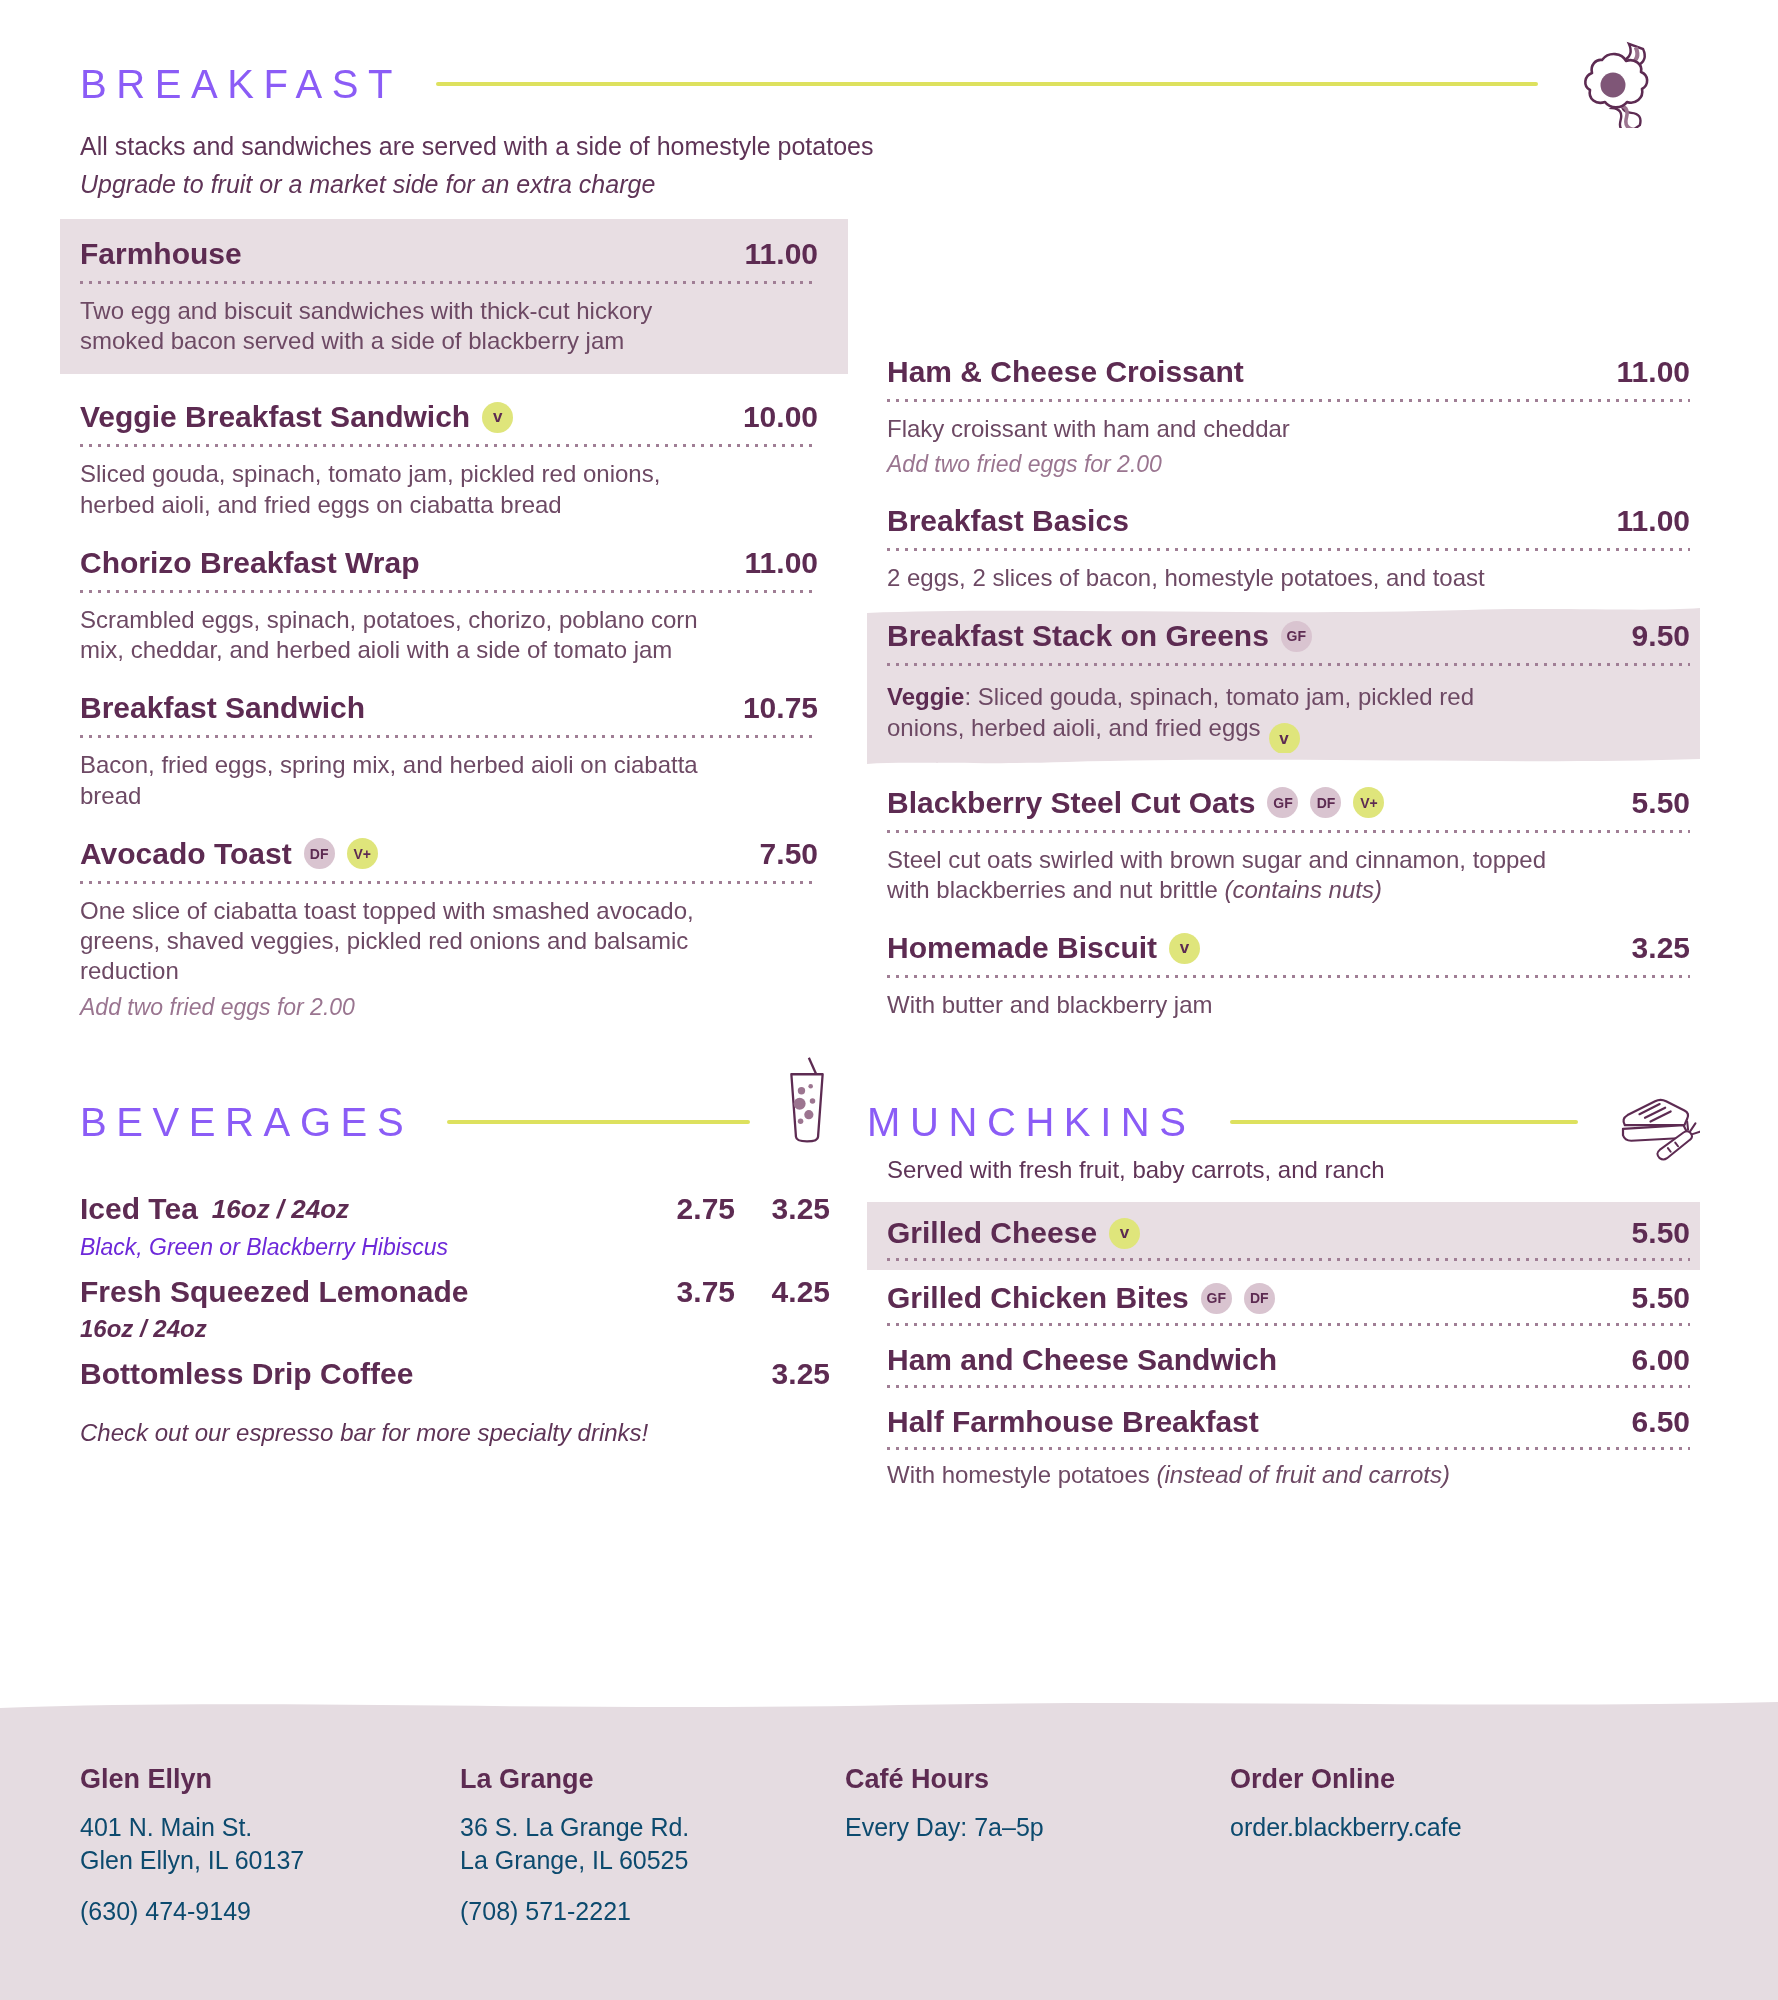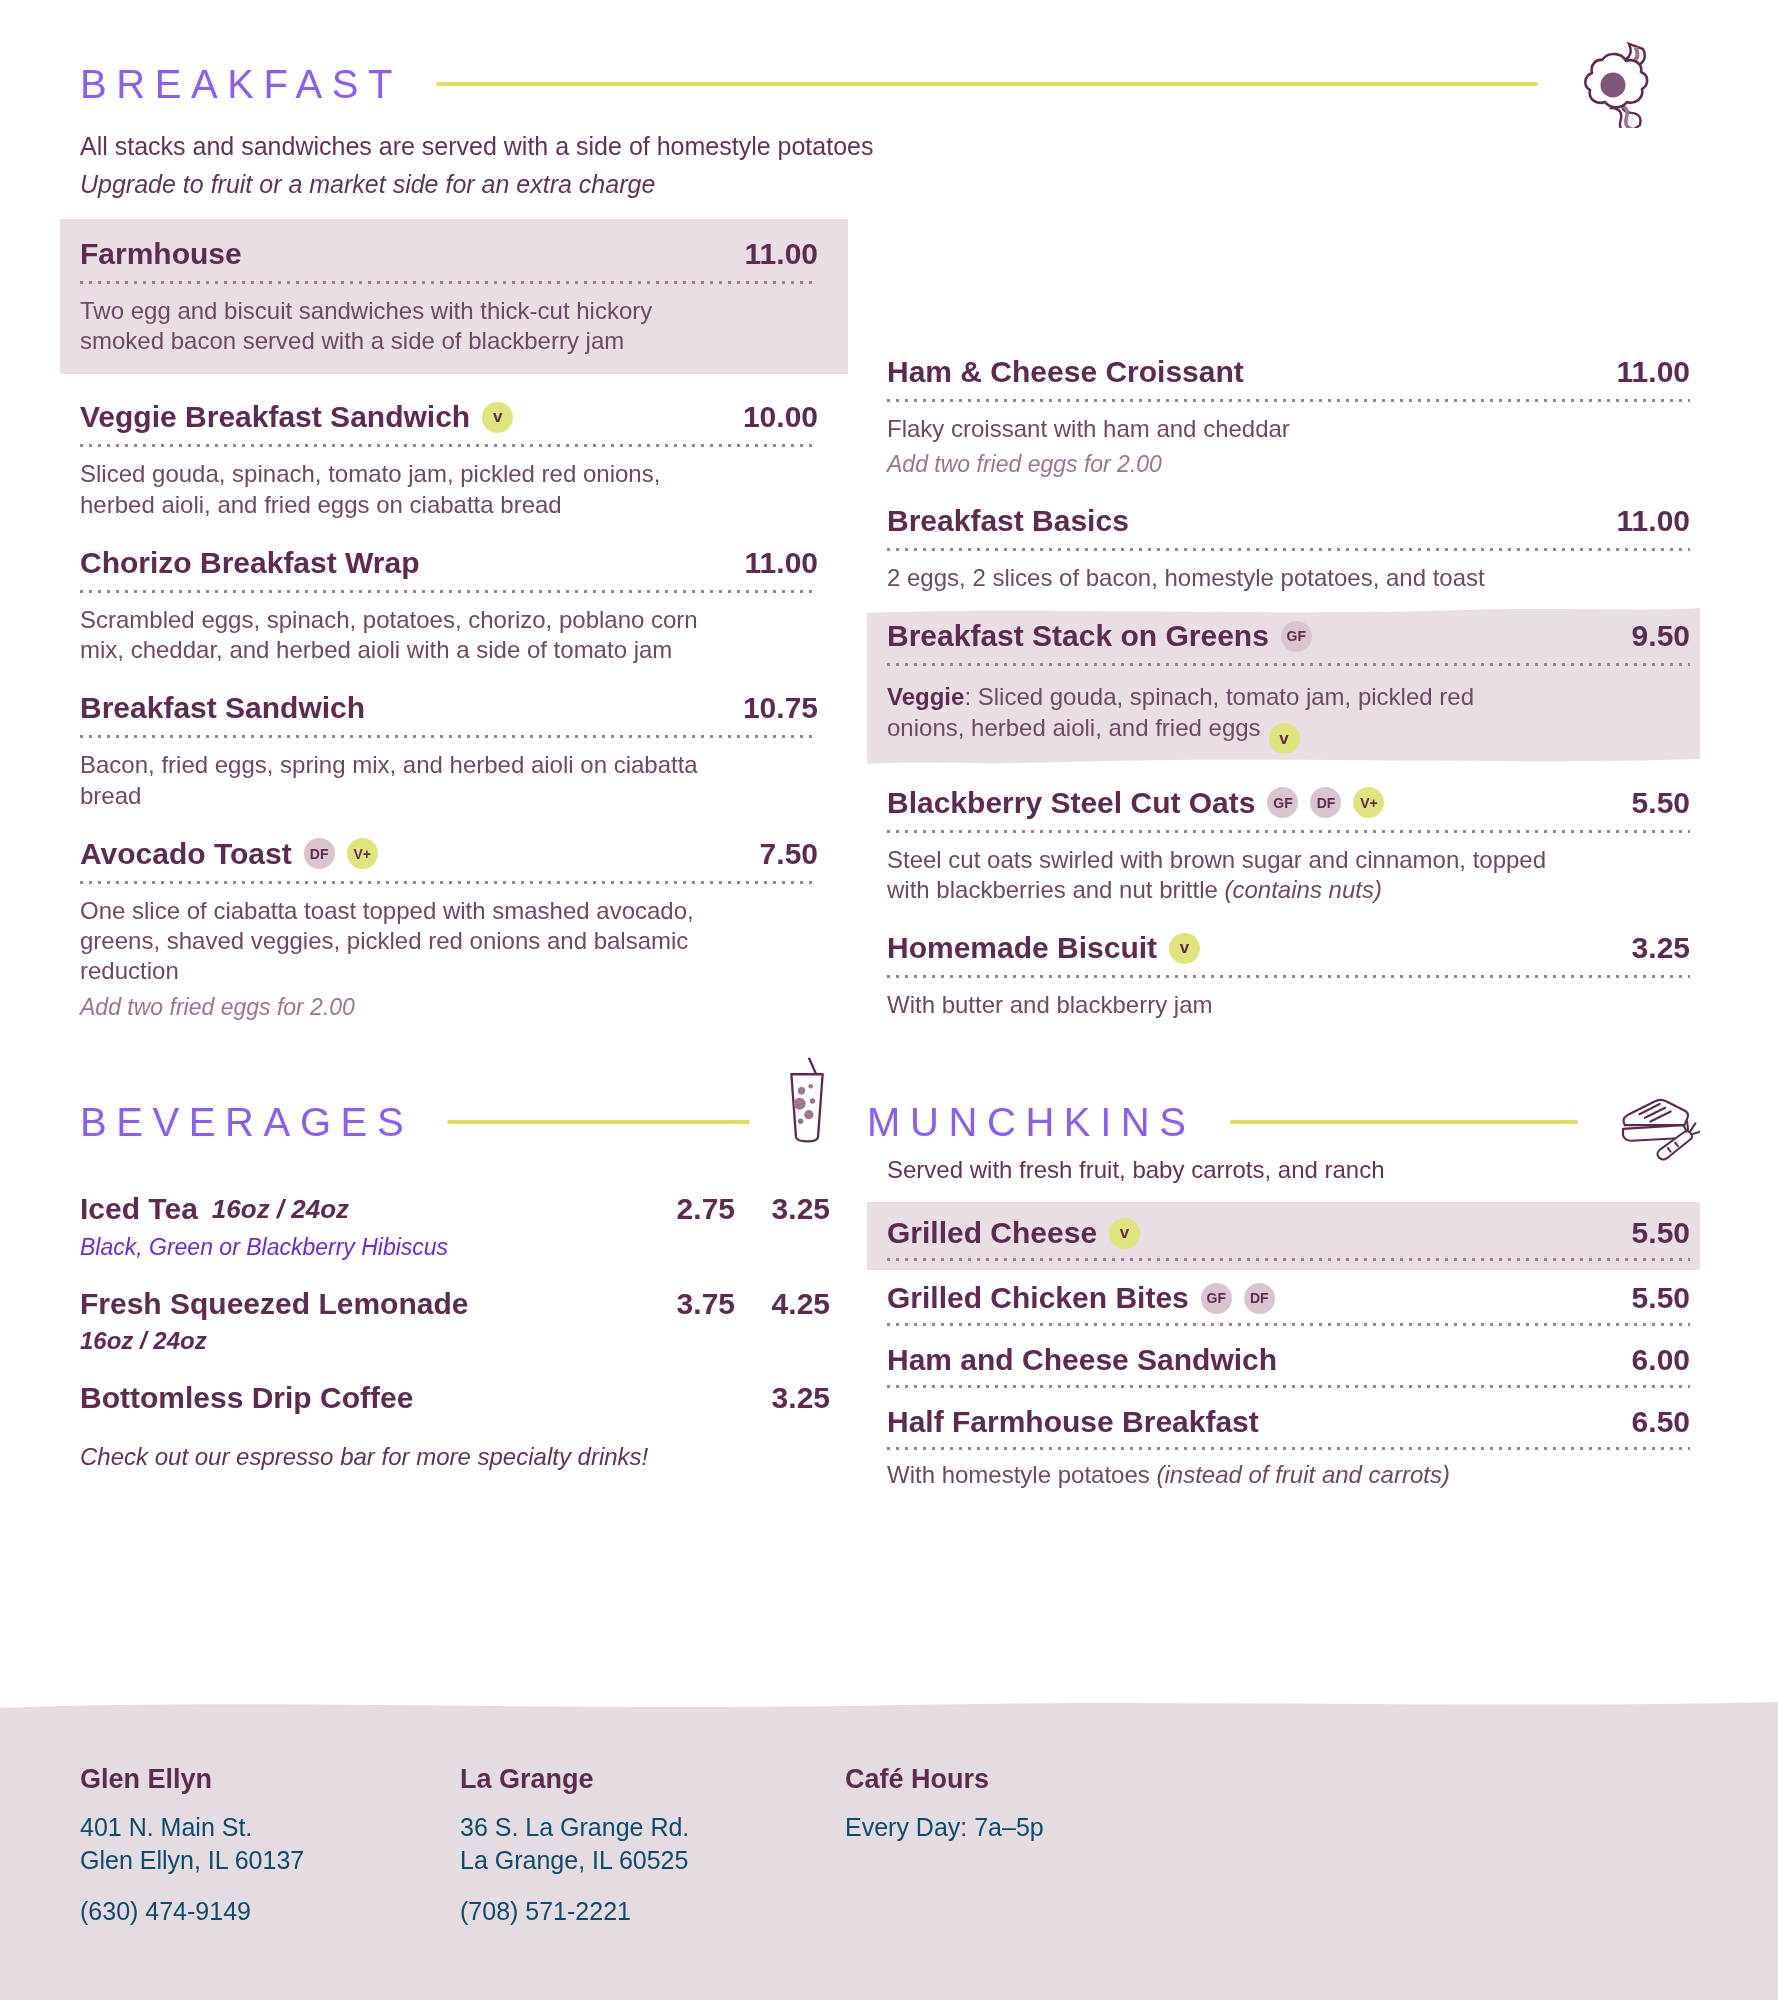--- a/index.html
+++ b/index.html
@@ -42,21 +42,21 @@
   .b.al{background:#d9c4d0;}
   .b.one{font-size:17px;}
   .b.inline{margin-left:8px;vertical-align:-8px;}
   
   #beverages{position:absolute;left:80px;top:1098px;width:750px;}
   #munchkins{position:absolute;left:867px;top:1098px;width:833px;}
   .sec-head2{display:flex;align-items:flex-end;height:48px;}
   .sec-head2 .sec-title,.sec-head2 .hline{align-self:center;}
   .icon-cup{width:46px;height:92px;flex:0 0 auto;}
   .icon-sand{width:88px;height:70px;flex:0 0 auto;margin-bottom:-16px;}
-  .brow{display:flex;align-items:center;margin-top:26px;}
+  .brow{display:flex;align-items:center;margin-top:14px;}
   .brow.first{margin-top:46px;}
   .bsize{font-size:26px;font-style:italic;font-weight:700;margin-left:14px;color:#5d2b52;}
   .pcol{width:95px;text-align:right;font-size:30px;font-weight:700;color:#5d2b52;}
   .bdesc{margin:8px 0 0;font-size:23px;font-style:italic;color:#6d28d9;}
   .bsub{margin:6px 0 0;font-size:24px;font-style:italic;font-weight:700;color:#5d2b52;}
   .bnote{margin:28px 0 0;font-size:24px;font-style:italic;color:#5f3457;max-width:640px;}
   .msub{margin:10px 0 0 20px;font-size:24px;color:#5f3457;}
   .mlist{margin-top:18px;}
   .mrow{padding:10px 10px 6px 20px;}
   .mrow.hl{background:#e8dee3;padding-top:13px;padding-bottom:9px;}
@@ -341,16 +341,20 @@
       <div>
         <h4 class="fh">La Grange</h4>
         <p class="fline">36 S. La Grange Rd.</p>
         <p class="fline cont">La Grange, IL 60525</p>
         <p class="fline fphone">(708) 571-2221</p>
       </div>
       <div>
         <h4 class="fh">Café Hours</h4>
         <p class="fline">Every Day: 7a–5p</p>
       </div>
+      <div>
+        <h4 class="fh">Order Online</h4>
+        <p class="fline">order.blackberry.cafe</p>
+      </div>
     </div>
   </footer>
 
 </div>
 
 </body></html>

